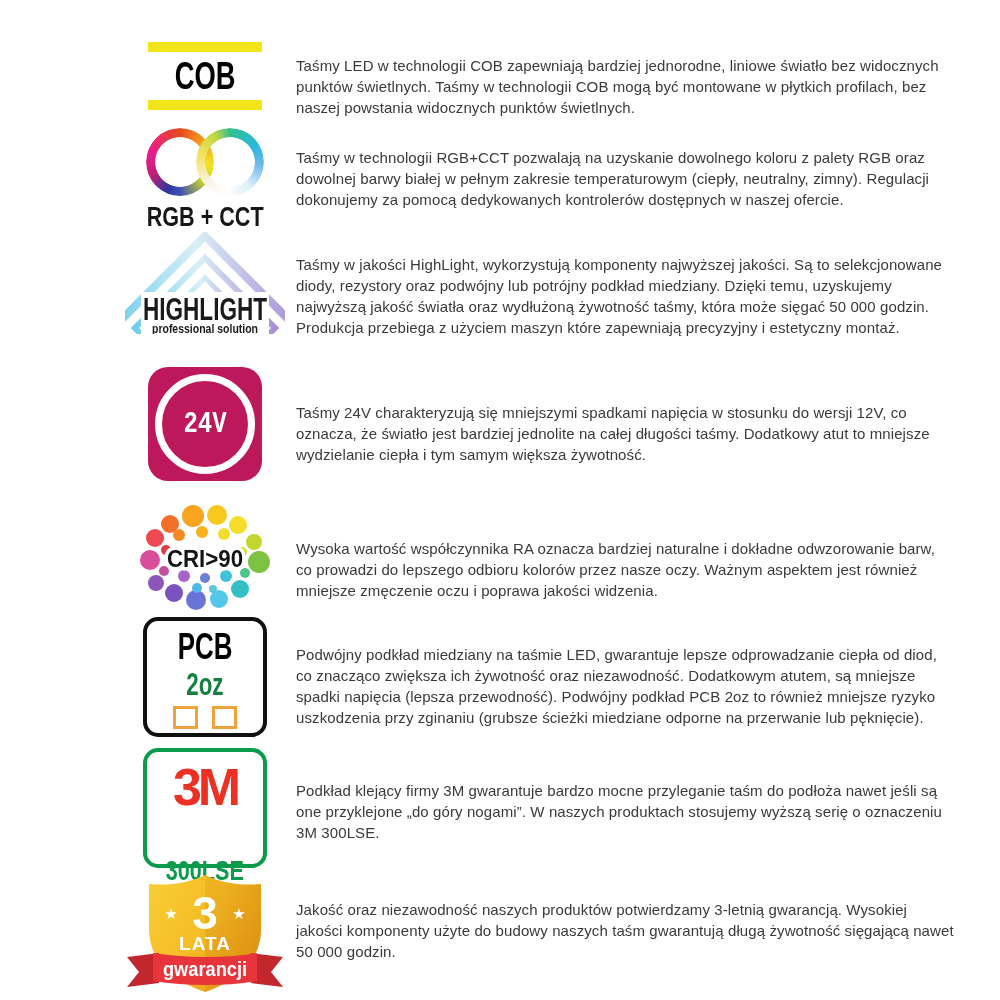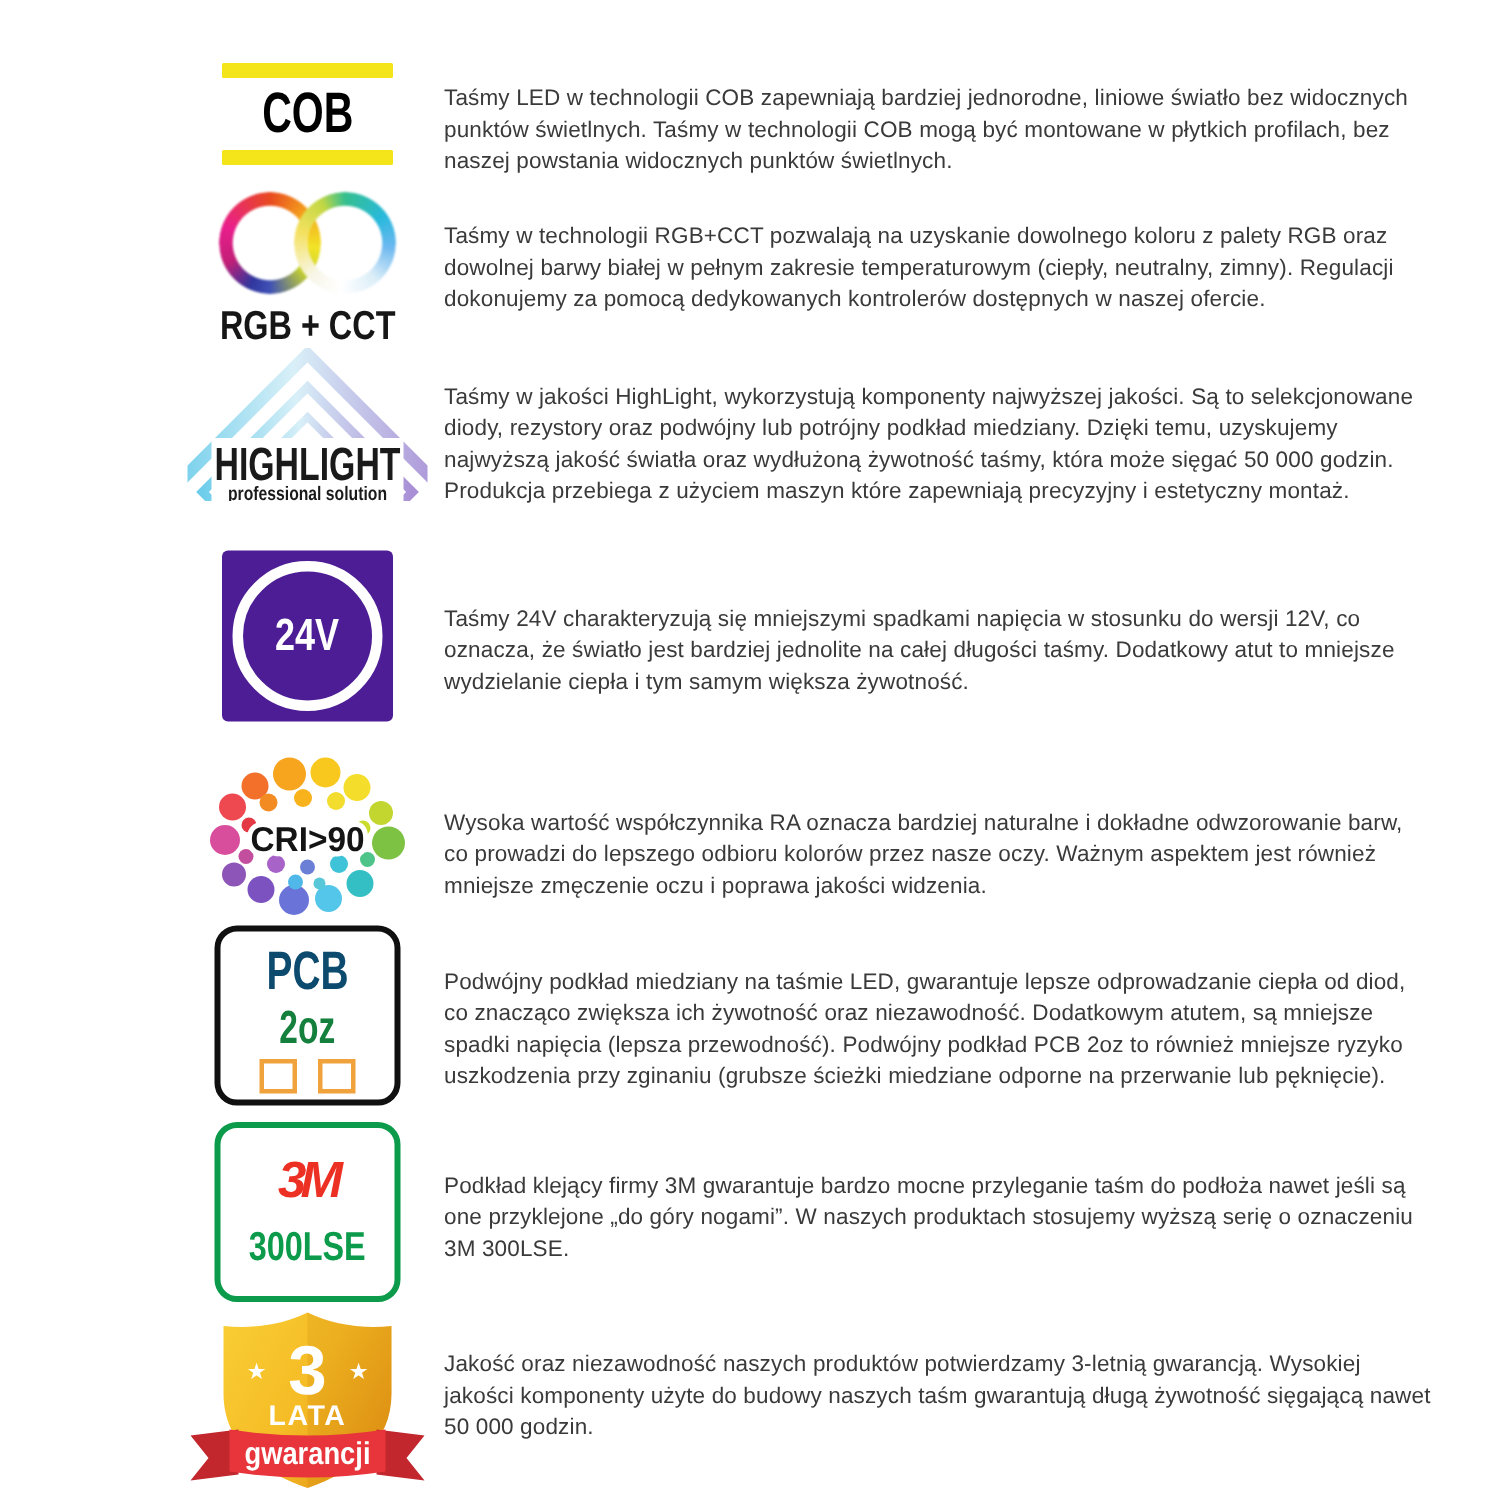--- a/index.html
+++ b/index.html
@@ -22,40 +22,40 @@
   .ring{position:absolute;top:2px;width:68px;height:68px;border-radius:50%;
         -webkit-mask:radial-gradient(circle closest-side,transparent 72%,#000 74%);
         mask:radial-gradient(circle closest-side,transparent 72%,#000 74%);}
   .ring-left{left:0;background:conic-gradient(from 0deg,#e8491f,#f5a41c 50deg,#f2e327 95deg,
              #c8d42c 130deg,#3f51b5 180deg,#30369e 205deg,#c21f77 245deg,#e91e8c 290deg,#e8491f 360deg);}
   .ring-right{left:50px;background:conic-gradient(from 0deg,#35bf8e 0deg,#28b9dc 55deg,#6cb8f0 95deg,
              #dceef8 140deg,#ffffff 185deg,#f8f6e8 225deg,#f4e15e 285deg,#c2d743 330deg,#35bf8e 360deg);}
   .rgbcct-label{font-size:27px;font-weight:bold;color:#161616;line-height:34px;margin-top:2px;}
 
   
-  .v24{width:114px;height:114px;background:#4c1d95;border-radius:4px;display:flex;
-       align-items:center;justify-content:center;}
+  .v24{width:114px;height:114px;background:#be185d;border-radius:20px;display:flex;
+       align-items:center;justify-content:center;font-family:Liberation Mono, monospace;}
   .v24-ring{width:86px;height:86px;border:7px solid #fff;border-radius:50%;display:flex;
             align-items:center;justify-content:center;}
   .v24-label{color:#fff;font-size:30px;font-weight:bold;}
 
   
   .pcb{width:116px;height:112px;background:#fff;border:4px solid #101010;border-radius:15px;
        text-align:center;}
-  .pcb-main{font-size:36px;font-weight:bold;color:#0c4a6e;line-height:42px;margin-top:5px;}
+  .pcb-main{font-size:36px;font-weight:bold;color:#000000;line-height:42px;margin-top:5px;}
   .pcb-sub{font-size:31px;font-weight:bold;color:#15803d;line-height:34px;}
   .pcb-pads{display:flex;justify-content:center;gap:14px;margin-top:4px;}
   .pcb-pad{width:19px;height:17px;border:3px solid #f0a23c;background:#fff;}
 
   
   .m3{width:116px;height:112px;background:#fff;border:4px solid #0b9b4b;border-radius:15px;
       text-align:center;}
-  .m3-logo{font-size:34px;font-weight:900;color:#ed3024;letter-spacing:-4px;line-height:58px;
-           margin-top:6px;font-style:italic;}
-  .m3-series{font-size:27px;font-weight:bold;color:#0b9b4b;line-height:30px;}
+  .m3-logo{font-size:52px;font-weight:900;color:#ed3024;letter-spacing:-4px;line-height:58px;
+           margin-top:6px;}
+  .m3-series{font-size:27px;font-weight:bold;color:#0b9b4b;line-height:30px;margin-top:40px;}
 
   svg text{font-family:"Liberation Sans",sans-serif;}
 </style>
 </head>
 <body>
 
 <div id="canvas">
 
   <div class="icon-col" style="top:42px;">
     <div class="cob-wrap">

